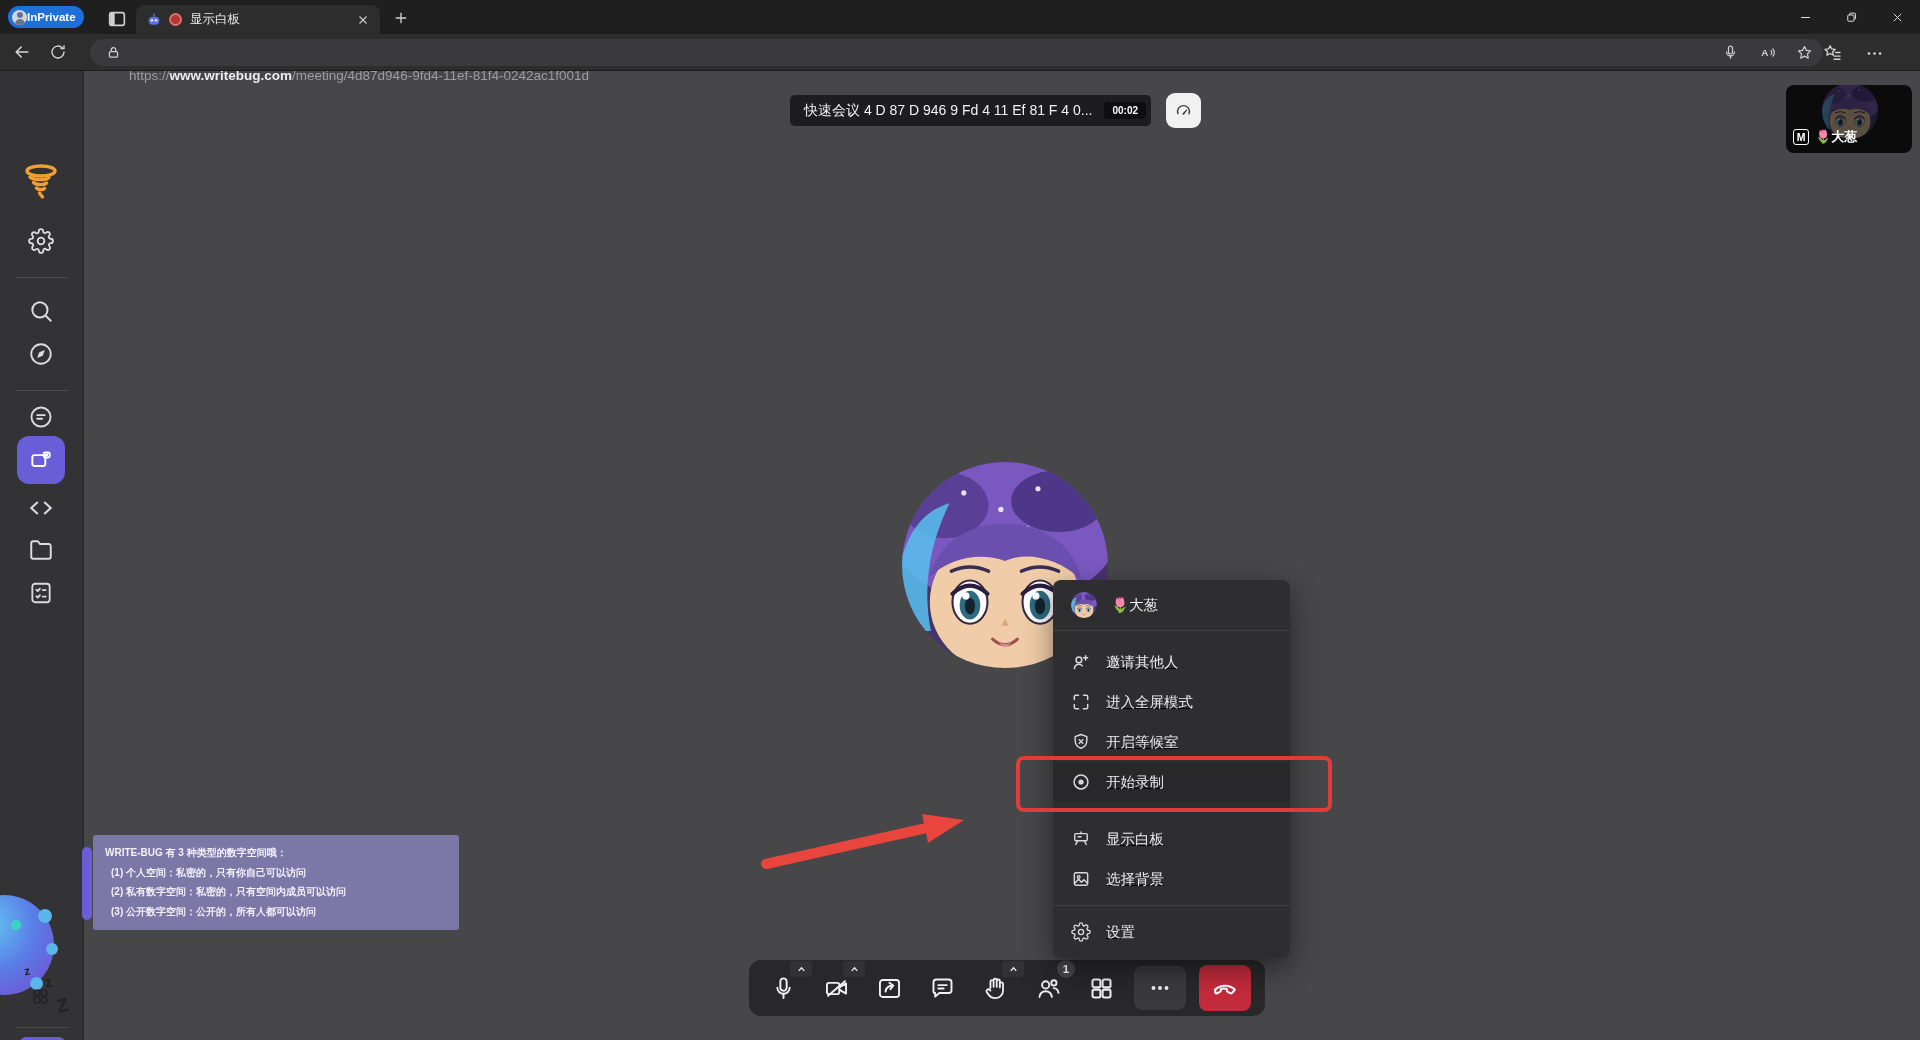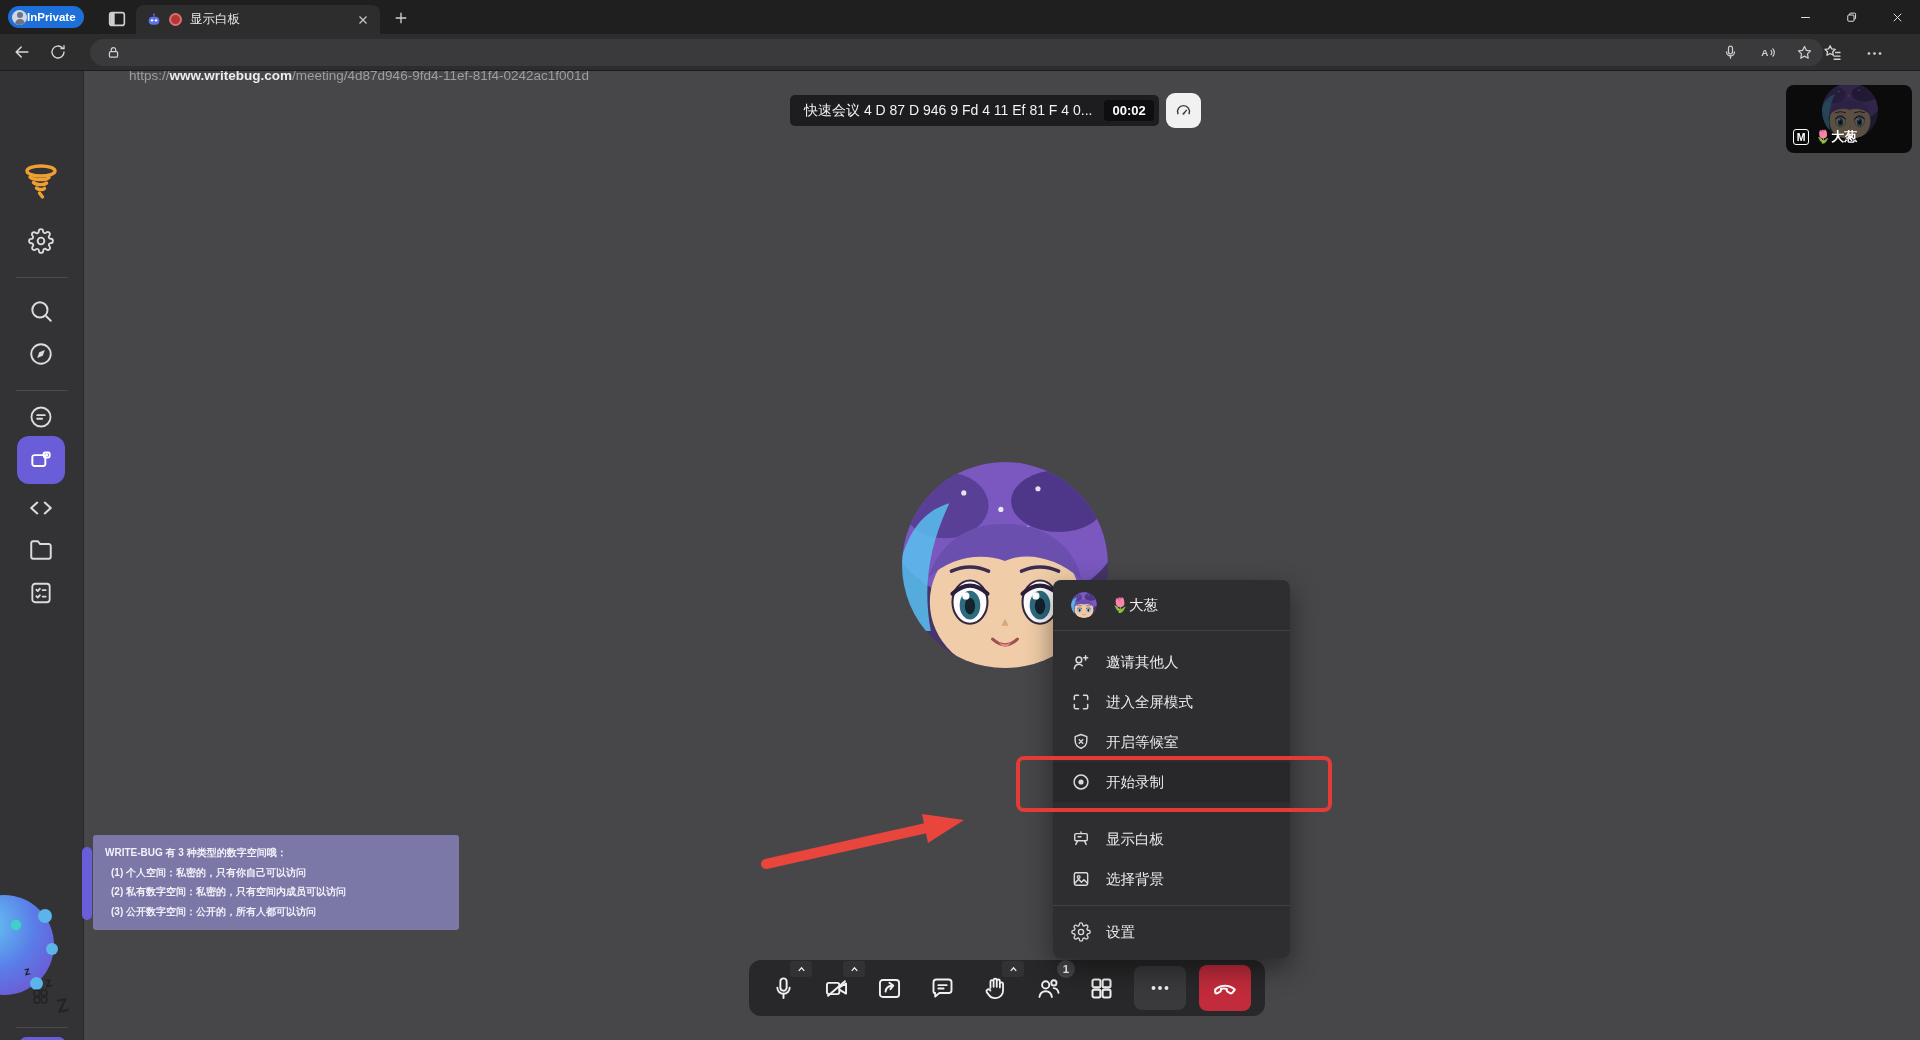--- a/index.html
+++ b/index.html
@@ -57,21 +57,21 @@
   .zz { position:absolute; color:#232325; font-weight:bold; transform:rotate(-12deg); }
   .mini-grid { position:absolute; left:31px; top:916px; width:19px; height:19px; color:#232325; }
   .expand-btn { position:absolute; left:20px; top:966px; width:45px; height:28px; background:#6a5ed8;
                 border:none; border-radius:6px; color:#fff; font-size:13.5px; font-weight:bold; }
   .drawer-handle { position:absolute; left:82px; top:847px; width:10px; height:73px; background:#6a5ed8; border-radius:5px; }
 
   
   .meet-pill { position:absolute; left:790px; top:95px; height:31px; background:#1d1d1f; border-radius:5px;
                display:flex; align-items:center; padding:0 5px 0 14px; }
   .meet-pill .mt { color:#f2f2f2; font-size:14px; white-space:nowrap; }
-  .timer { margin-left:12px; background:#0e0e10; border-radius:4px; color:#fff; font-size:13px;
+  .timer { margin-left:12px; background:#0e0e10; border-radius:4px; color:#fff; font-size:10px;
            padding:3px 8px; font-weight:bold; }
   .gauge-btn { position:absolute; left:1166px; top:93px; width:35px; height:35px; background:#f1f1f1;
                border:none; border-radius:9px; display:flex; align-items:center; justify-content:center; color:#3a3a3a; }
 
   .self-tile { position:absolute; left:1786px; top:85px; width:126px; height:68px; background:#0b0b0c;
                border-radius:8px; overflow:hidden; }
   .self-tile .ghost { position:absolute; left:36px; top:-2px; width:56px; height:56px; opacity:.35; }
   .self-label { position:absolute; left:7px; bottom:7px; display:flex; align-items:center; gap:6px; }
   .m-badge { width:16px; height:16px; border:1.5px solid #fff; border-radius:3px; color:#fff; font-size:10.5px;
              font-weight:bold; display:flex; align-items:center; justify-content:center; }
@@ -79,21 +79,21 @@
 
   .big-avatar { position:absolute; left:902px; top:462px; width:206px; height:206px; }
 
   
   .ctx { position:absolute; left:1053px; top:580px; width:237px; background:#2e2e30; border-radius:8px;
          box-shadow:0 10px 28px rgba(0,0,0,.45); padding-bottom:6px; z-index:30; }
   .ctx-head { height:50px; display:flex; align-items:center; gap:14px; padding:0 18px; }
   .ctx-head .av { width:26px; height:26px; border-radius:50%; overflow:hidden; }
   .ctx-head .nm { color:#f0f0f0; font-size:14.5px; }
   .ctx-div { height:1px; background:#424244; }
-  .mi { height:40px; display:flex; align-items:center; gap:15px; padding:0 18px; }
+  .mi { height:40px; display:flex; align-items:center; gap:15px; padding:0 18px;text-decoration:underline; }
   .mi .ic { width:20px; height:20px; color:#dadada; flex:none; }
   .mi span { color:#ebebeb; font-size:14.5px; }
   .mi.hl { background:#28282a; }
   .sp11 { height:11px; } .sp17 { height:17px; } .sp6 { height:6px; }
 
   .red-box { position:absolute; left:1016px; top:756px; width:316px; height:56px;
              border:4px solid #e23b38; border-radius:8px; z-index:40; }
   .red-arrow { position:absolute; left:756px; top:795px; width:230px; height:85px; z-index:40; }
 
   

